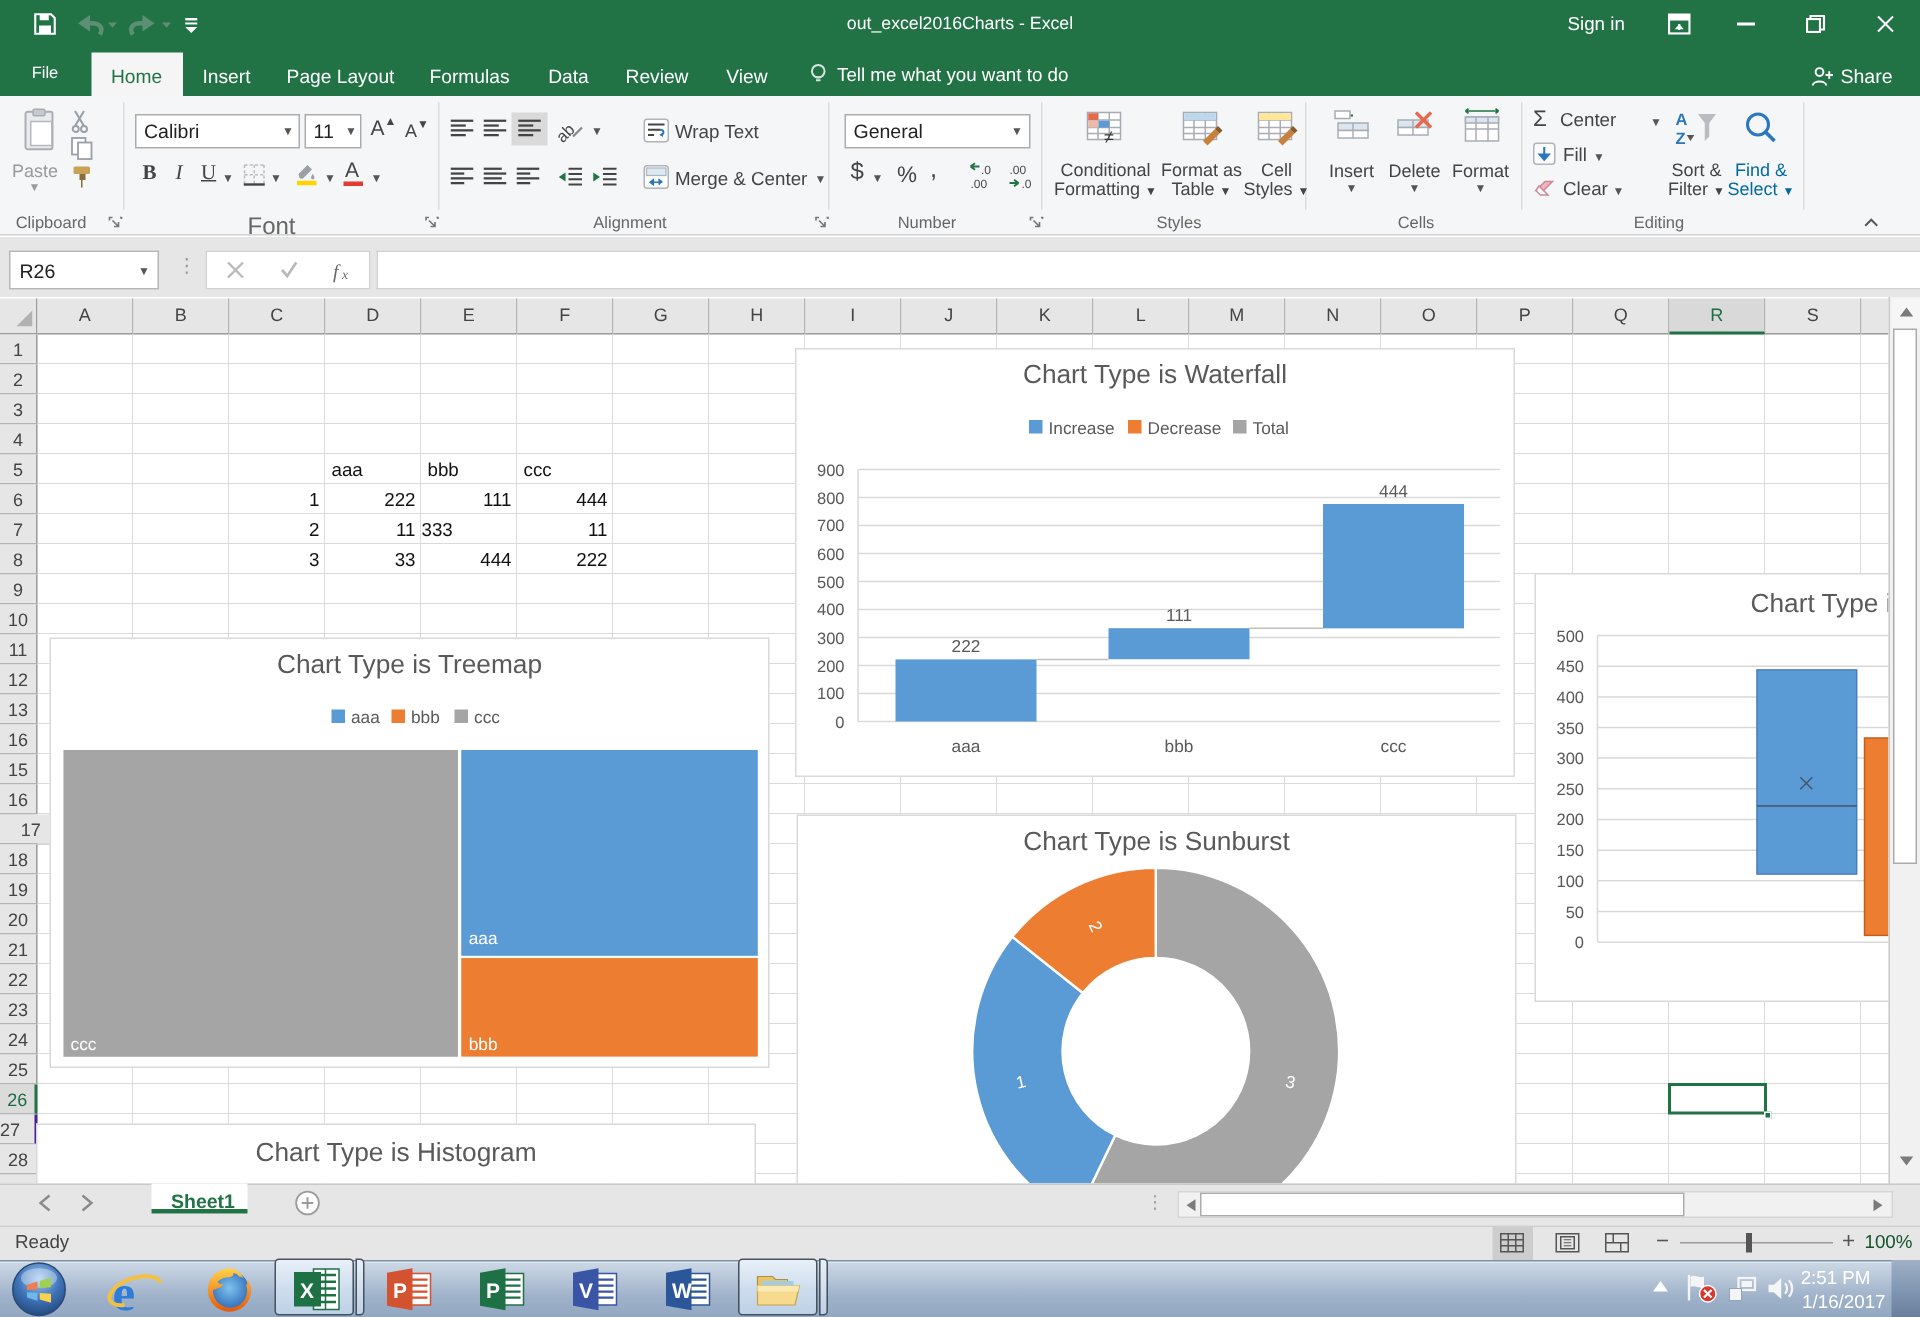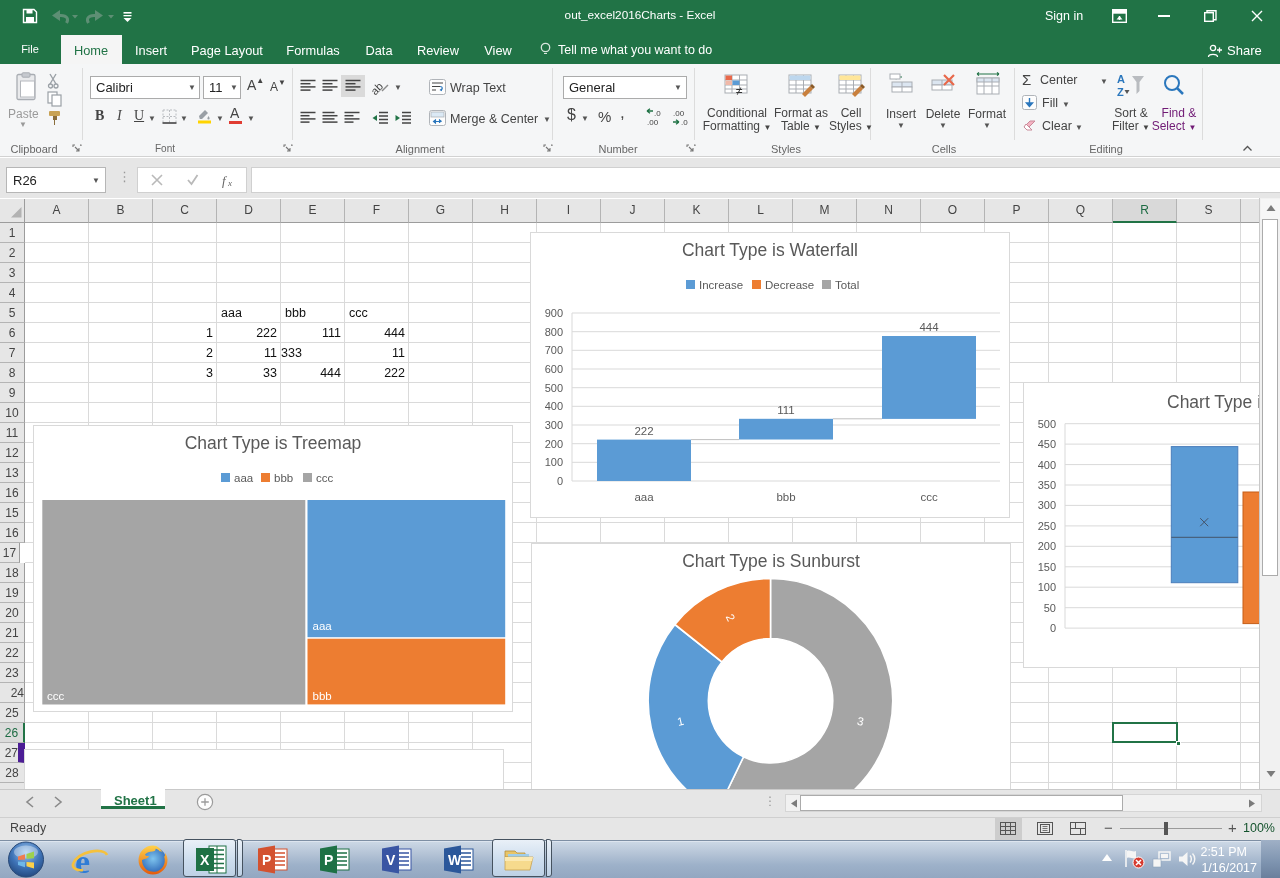--- a/index.html
+++ b/index.html
@@ -66,21 +66,21 @@
 <div class="tx" style="left:1227px;top:43px;color:#fff;font-size:13px">Share</div>
 <div class="abs" style="left:0;top:64px;width:1280px;height:93px;background:#f5f6f7;border-bottom:1px solid #d2d2d2"></div>
 <div class="abs" style="left:82px;top:68px;width:1px;height:72px;background:#dcdcdc"></div>
 <div class="abs" style="left:292px;top:68px;width:1px;height:72px;background:#dcdcdc"></div>
 <div class="abs" style="left:552px;top:68px;width:1px;height:72px;background:#dcdcdc"></div>
 <div class="abs" style="left:694px;top:68px;width:1px;height:72px;background:#dcdcdc"></div>
 <div class="abs" style="left:870px;top:68px;width:1px;height:72px;background:#dcdcdc"></div>
 <div class="abs" style="left:1014px;top:68px;width:1px;height:72px;background:#dcdcdc"></div>
 <div class="abs" style="left:1202px;top:68px;width:1px;height:72px;background:#dcdcdc"></div>
 <div class="tx" style="left:34px;top:143px;transform:translateX(-50%);color:#666;font-size:11px">Clipboard</div>
-<div class="tx" style="left:165px;top:143px;transform:translateX(-50%);color:#666;font-size:10px">Font</div>
+<div class="tx" style="left:181px;top:143px;transform:translateX(-50%);color:#666;font-size:16px">Font</div>
 <div class="tx" style="left:420px;top:143px;transform:translateX(-50%);color:#666;font-size:11px">Alignment</div>
 <div class="tx" style="left:618px;top:143px;transform:translateX(-50%);color:#666;font-size:11px">Number</div>
 <div class="tx" style="left:786px;top:143px;transform:translateX(-50%);color:#666;font-size:11px">Styles</div>
 <div class="tx" style="left:944px;top:143px;transform:translateX(-50%);color:#666;font-size:11px">Cells</div>
 <div class="tx" style="left:1106px;top:143px;transform:translateX(-50%);color:#666;font-size:11px">Editing</div>
 <svg style="left:72px;top:144px" width="10" height="10" viewBox="0 0 10 10">
 <path d="M1 3 v-2 h2 M8 1 h1 v1 M3 3 l4 4 M7 4 v3 h-3" fill="none" stroke="#777" stroke-width="1.1"></path>
   </svg>
 <svg style="left:283px;top:144px" width="10" height="10" viewBox="0 0 10 10">
 <path d="M1 3 v-2 h2 M8 1 h1 v1 M3 3 l4 4 M7 4 v3 h-3" fill="none" stroke="#777" stroke-width="1.1"></path>
@@ -290,21 +290,21 @@
 <text x="0" y="11" font-size="11" font-weight="bold" fill="#2b77bd" font-family="Liberation Sans">A</text>
 <text x="0" y="24" font-size="11" font-weight="bold" fill="#2b77bd" font-family="Liberation Sans">Z</text>
 <path d="M10 18 L10 6 M10 22 l-2.5-4 h5z" fill="#555" stroke="none"></path>
 <path d="M15 4 h12 l-4.5 6 v9 l-3 3 v-12z" fill="#b9bcc0"></path>
 </svg>
 <svg style="left:1162px;top:73px" width="24" height="24" viewBox="0 0 24 24">
 <circle cx="10" cy="10" r="7" fill="none" stroke="#2b77bd" stroke-width="2"></circle>
 <path d="M15 15 L21 21" stroke="#2b77bd" stroke-width="2.5"></path>
 </svg>
 <div class="tx" style="left:1131px;top:107px;transform:translateX(-50%);font-size:12px;color:#444;text-align:center;line-height:13px">Sort &amp;<br>Filter <span style="font-size:8px">▼</span></div>
-<div class="tx" style="left:1174px;top:107px;transform:translateX(-50%);font-size:12px;color:#701a75;text-align:right;line-height:13px">Find &amp;<br>Select <span style="font-size:8px">▼</span></div>
+<div class="tx" style="left:1174px;top:107px;transform:translateX(-50%);font-size:12px;color:#0369a1;text-align:center;line-height:13px">Find &amp;<br>Select <span style="font-size:8px">▼</span></div>
 <div class="abs" style="left:0;top:158px;width:1280px;height:40px;background:#e6e6e6"></div>
 <div class="abs" style="left:6px;top:167px;width:100px;height:26px;background:#fff;border:1px solid #b6b6b6"></div>
 <div class="tx" style="left:13px;top:173px;font-size:13px;color:#222">R26</div>
 <div class="tx" style="left:92px;top:176px;font-size:8px;color:#555">▼</div>
 <div class="tx" style="left:118px;top:169px;font-size:13px;color:#999;letter-spacing:0">⋮</div>
 <div class="abs" style="left:137px;top:167px;width:110px;height:26px;background:#fff;border:1px solid #d0d0d0"></div>
 <svg style="left:150px;top:173px" width="90" height="15" viewBox="0 0 90 15">
 <path d="M2 2 L12 12 M12 2 L2 12" stroke="#b9b9b9" stroke-width="1.6"></path>
 <path d="M38 7 l3.5 4 6-9" fill="none" stroke="#b9b9b9" stroke-width="1.8"></path>
 <text x="72" y="12" font-size="13" font-style="italic" fill="#666" font-family="Liberation Serif">f</text>
@@ -345,31 +345,31 @@
 <div class="abs" style="left:0;top:145px;width:25px;height:20px;background:#e6e6e6;border-right:1px solid #9c9c9c;border-bottom:1px solid #b4b4b4;color:#444;font-size:12px;text-align:center;line-height:20px">7</div>
 <div class="abs" style="left:0;top:165px;width:25px;height:20px;background:#e6e6e6;border-right:1px solid #9c9c9c;border-bottom:1px solid #b4b4b4;color:#444;font-size:12px;text-align:center;line-height:20px">8</div>
 <div class="abs" style="left:0;top:185px;width:25px;height:20px;background:#e6e6e6;border-right:1px solid #9c9c9c;border-bottom:1px solid #b4b4b4;color:#444;font-size:12px;text-align:center;line-height:20px">9</div>
 <div class="abs" style="left:0;top:205px;width:25px;height:20px;background:#e6e6e6;border-right:1px solid #9c9c9c;border-bottom:1px solid #b4b4b4;color:#444;font-size:12px;text-align:center;line-height:20px">10</div>
 <div class="abs" style="left:0;top:225px;width:25px;height:20px;background:#e6e6e6;border-right:1px solid #9c9c9c;border-bottom:1px solid #b4b4b4;color:#444;font-size:12px;text-align:center;line-height:20px">11</div>
 <div class="abs" style="left:0;top:245px;width:25px;height:20px;background:#e6e6e6;border-right:1px solid #9c9c9c;border-bottom:1px solid #b4b4b4;color:#444;font-size:12px;text-align:center;line-height:20px">12</div>
 <div class="abs" style="left:0;top:265px;width:25px;height:20px;background:#e6e6e6;border-right:1px solid #9c9c9c;border-bottom:1px solid #b4b4b4;color:#444;font-size:12px;text-align:center;line-height:20px">13</div>
 <div class="abs" style="left:0;top:285px;width:25px;height:20px;background:#e6e6e6;border-right:1px solid #9c9c9c;border-bottom:1px solid #b4b4b4;color:#444;font-size:12px;text-align:center;line-height:20px">16</div>
 <div class="abs" style="left:0;top:305px;width:25px;height:20px;background:#e6e6e6;border-right:1px solid #9c9c9c;border-bottom:1px solid #b4b4b4;color:#444;font-size:12px;text-align:center;line-height:20px">15</div>
 <div class="abs" style="left:0;top:325px;width:25px;height:20px;background:#e6e6e6;border-right:1px solid #9c9c9c;border-bottom:1px solid #b4b4b4;color:#444;font-size:12px;text-align:center;line-height:20px">16</div>
-<div class="abs" style="left:0;top:345px;width:20px;height:20px;background:#e6e6e6;border-right:1px solid #9c9c9c;border-bottom:1px solid #b4b4b4;color:#444;font-size:12px;text-align:center;line-height:20px">17</div>
+<div class="abs" style="left:0;top:345px;width:42px;height:20px;background:#e6e6e6;border-right:1px solid #9c9c9c;border-bottom:1px solid #b4b4b4;color:#444;font-size:12px;text-align:center;line-height:20px">17</div>
 <div class="abs" style="left:0;top:365px;width:25px;height:20px;background:#e6e6e6;border-right:1px solid #9c9c9c;border-bottom:1px solid #b4b4b4;color:#444;font-size:12px;text-align:center;line-height:20px">18</div>
 <div class="abs" style="left:0;top:385px;width:25px;height:20px;background:#e6e6e6;border-right:1px solid #9c9c9c;border-bottom:1px solid #b4b4b4;color:#444;font-size:12px;text-align:center;line-height:20px">19</div>
 <div class="abs" style="left:0;top:405px;width:25px;height:20px;background:#e6e6e6;border-right:1px solid #9c9c9c;border-bottom:1px solid #b4b4b4;color:#444;font-size:12px;text-align:center;line-height:20px">20</div>
 <div class="abs" style="left:0;top:425px;width:25px;height:20px;background:#e6e6e6;border-right:1px solid #9c9c9c;border-bottom:1px solid #b4b4b4;color:#444;font-size:12px;text-align:center;line-height:20px">21</div>
 <div class="abs" style="left:0;top:445px;width:25px;height:20px;background:#e6e6e6;border-right:1px solid #9c9c9c;border-bottom:1px solid #b4b4b4;color:#444;font-size:12px;text-align:center;line-height:20px">22</div>
 <div class="abs" style="left:0;top:465px;width:25px;height:20px;background:#e6e6e6;border-right:1px solid #9c9c9c;border-bottom:1px solid #b4b4b4;color:#444;font-size:12px;text-align:center;line-height:20px">23</div>
-<div class="abs" style="left:0;top:485px;width:25px;height:20px;background:#e6e6e6;border-right:1px solid #9c9c9c;border-bottom:1px solid #b4b4b4;color:#444;font-size:12px;text-align:right;line-height:20px">24</div>
+<div class="abs" style="left:0;top:485px;width:25px;height:20px;background:#e6e6e6;border-right:1px solid #9c9c9c;border-bottom:1px solid #b4b4b4;color:#444;font-size:12px;text-align:center;line-height:20px">24</div>
 <div class="abs" style="left:0;top:505px;width:25px;height:20px;background:#e6e6e6;border-right:1px solid #9c9c9c;border-bottom:1px solid #b4b4b4;color:#444;font-size:12px;text-align:center;line-height:20px">25</div>
 <div class="abs" style="left:0;top:525px;width:25px;height:20px;background:#dbdbdb;border-right:2px solid #217346;border-bottom:1px solid #b4b4b4;color:#1d6b43;font-size:12px;text-align:center;line-height:20px">26</div>
-<div class="abs" style="left:0;top:545px;width:25px;height:20px;background:#e6e6e6;border-right:7px solid #4c1d95;border-bottom:1px solid #b4b4b4;color:#444;font-size:12px;text-align:right;line-height:20px">27</div>
+<div class="abs" style="left:0;top:545px;width:25px;height:20px;background:#e6e6e6;border-right:2px solid #4c1d95;border-bottom:1px solid #b4b4b4;color:#444;font-size:12px;text-align:left;line-height:20px">27</div>
 <div class="abs" style="left:0;top:565px;width:25px;height:20px;background:#e6e6e6;border-right:1px solid #9c9c9c;border-bottom:1px solid #b4b4b4;color:#444;font-size:12px;text-align:center;line-height:20px">28</div>
 <div class="abs" style="left:0;top:585px;width:25px;height:20px;background:#e6e6e6;border-right:1px solid #9c9c9c;border-bottom:1px solid #b4b4b4;color:#444;font-size:12px;text-align:center;line-height:20px"></div>
 <div class="abs" style="left:25px;top:25px;width:1237px;height:566px;
 background-image:linear-gradient(to right,#dadada 1px,transparent 1px),linear-gradient(to bottom,#dadada 1px,transparent 1px);
 background-size:64px 20px;background-position:-1px -1px"></div>
 <div class="tx" style="left:221px;top:108px;font-size:12.5px;color:#111">aaa</div>
 <div class="tx" style="left:285px;top:108px;font-size:12.5px;color:#111">bbb</div>
 <div class="tx" style="left:349px;top:108px;font-size:12.5px;color:#111">ccc</div>
 <div class="tx" style="left:153px;top:128px;width:60px;text-align:right;font-size:12.5px;color:#111">1</div>
 <div class="tx" style="left:217px;top:128px;width:60px;text-align:right;font-size:12.5px;color:#111">222</div>
@@ -476,20 +476,21 @@
       <text x="33" y="66.1" text-anchor="end" font-size="11" fill="#595959">450</text>
       <line x1="42" y1="41.7" x2="478" y2="41.7" stroke="#d9d9d9"></line>
       <text x="33" y="45.7" text-anchor="end" font-size="11" fill="#595959">500</text>
       <line x1="42" y1="41.7" x2="42" y2="246.1" stroke="#d9d9d9"></line>
       <rect x="148.3" y="64.6" width="66.5" height="136.1" fill="#5b9bd5" stroke="#4a7ebb"></rect>
       <line x1="148.3" y1="155.3" x2="214.8" y2="155.3" stroke="#44546a"></line>
       <path d="M177.2 136.20785 L185.2 144.20785 M185.2 136.20785 L177.2 144.20785" stroke="#44546a" stroke-width="1"></path>
       <rect x="220" y="110.0" width="66.5" height="131.6" fill="#ed7d31" stroke="#c55f18"></rect>
     </svg>
 <div class="abs" style="left:24px;top:551px;width:480px;height:285px;background:#fff;border:1px solid #d9d9d9"></div>
+<div class="tx" style="left:24px;top:560px;width:480px;text-align:center;font-size:17.5px;color:#595959">Chart Type is Histogram</div>
 <div class="abs" style="left:1112px;top:524px;width:66px;height:21px;border:2px solid #217346;background:#fff"></div>
 <div class="abs" style="left:1176px;top:543px;width:5px;height:5px;background:#217346;border:1px solid #fff"></div>
 </div>
 <div class="abs" style="left:1259px;top:198px;width:21px;height:592px;background:#f1f1f1;border-left:1px solid #c9c9c9"></div>
 <div class="abs" style="left:1261px;top:199px;width:19px;height:20px;background:#f6f6f6"></div>
 <svg style="left:1266px;top:204px" width="10" height="8" viewBox="0 0 10 8">
     <path d="M5 1 L9.5 7 H0.5z" fill="#7b7b7b"></path>
   </svg>
 <div class="abs" style="left:1262px;top:219px;width:16px;height:357px;background:#fff;border:1px solid #ababab"></div>
 <svg style="left:1266px;top:770px" width="10" height="8" viewBox="0 0 10 8">

